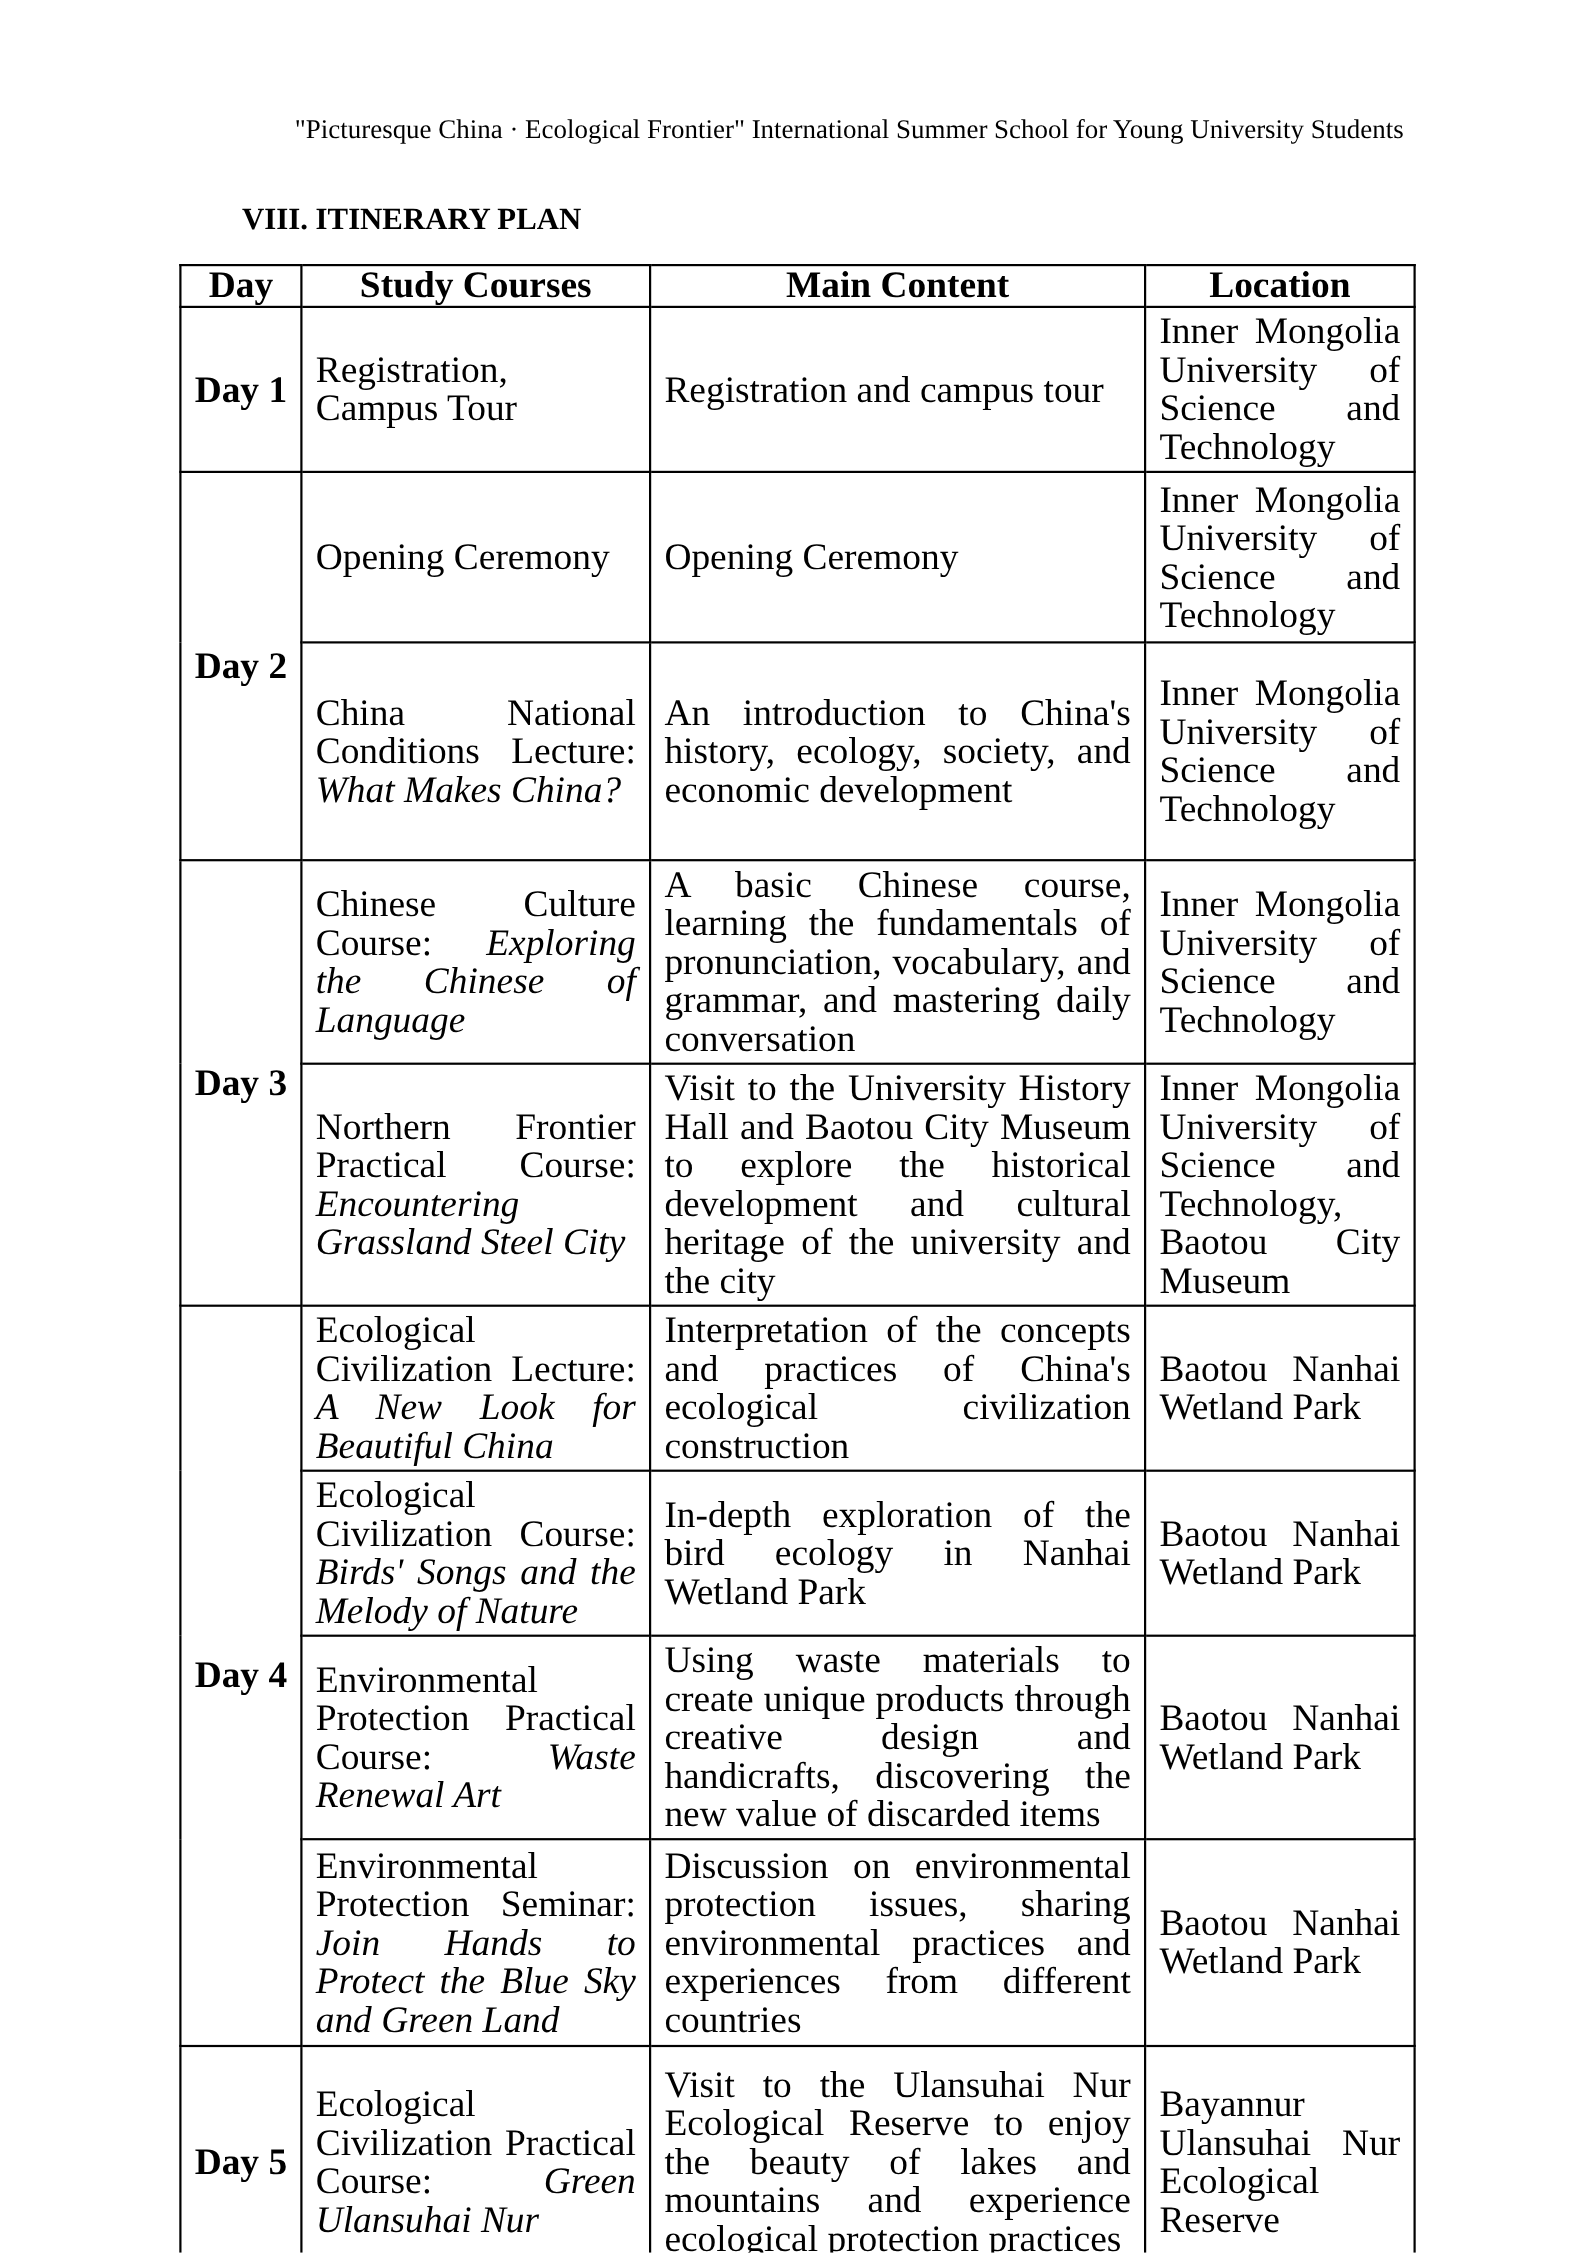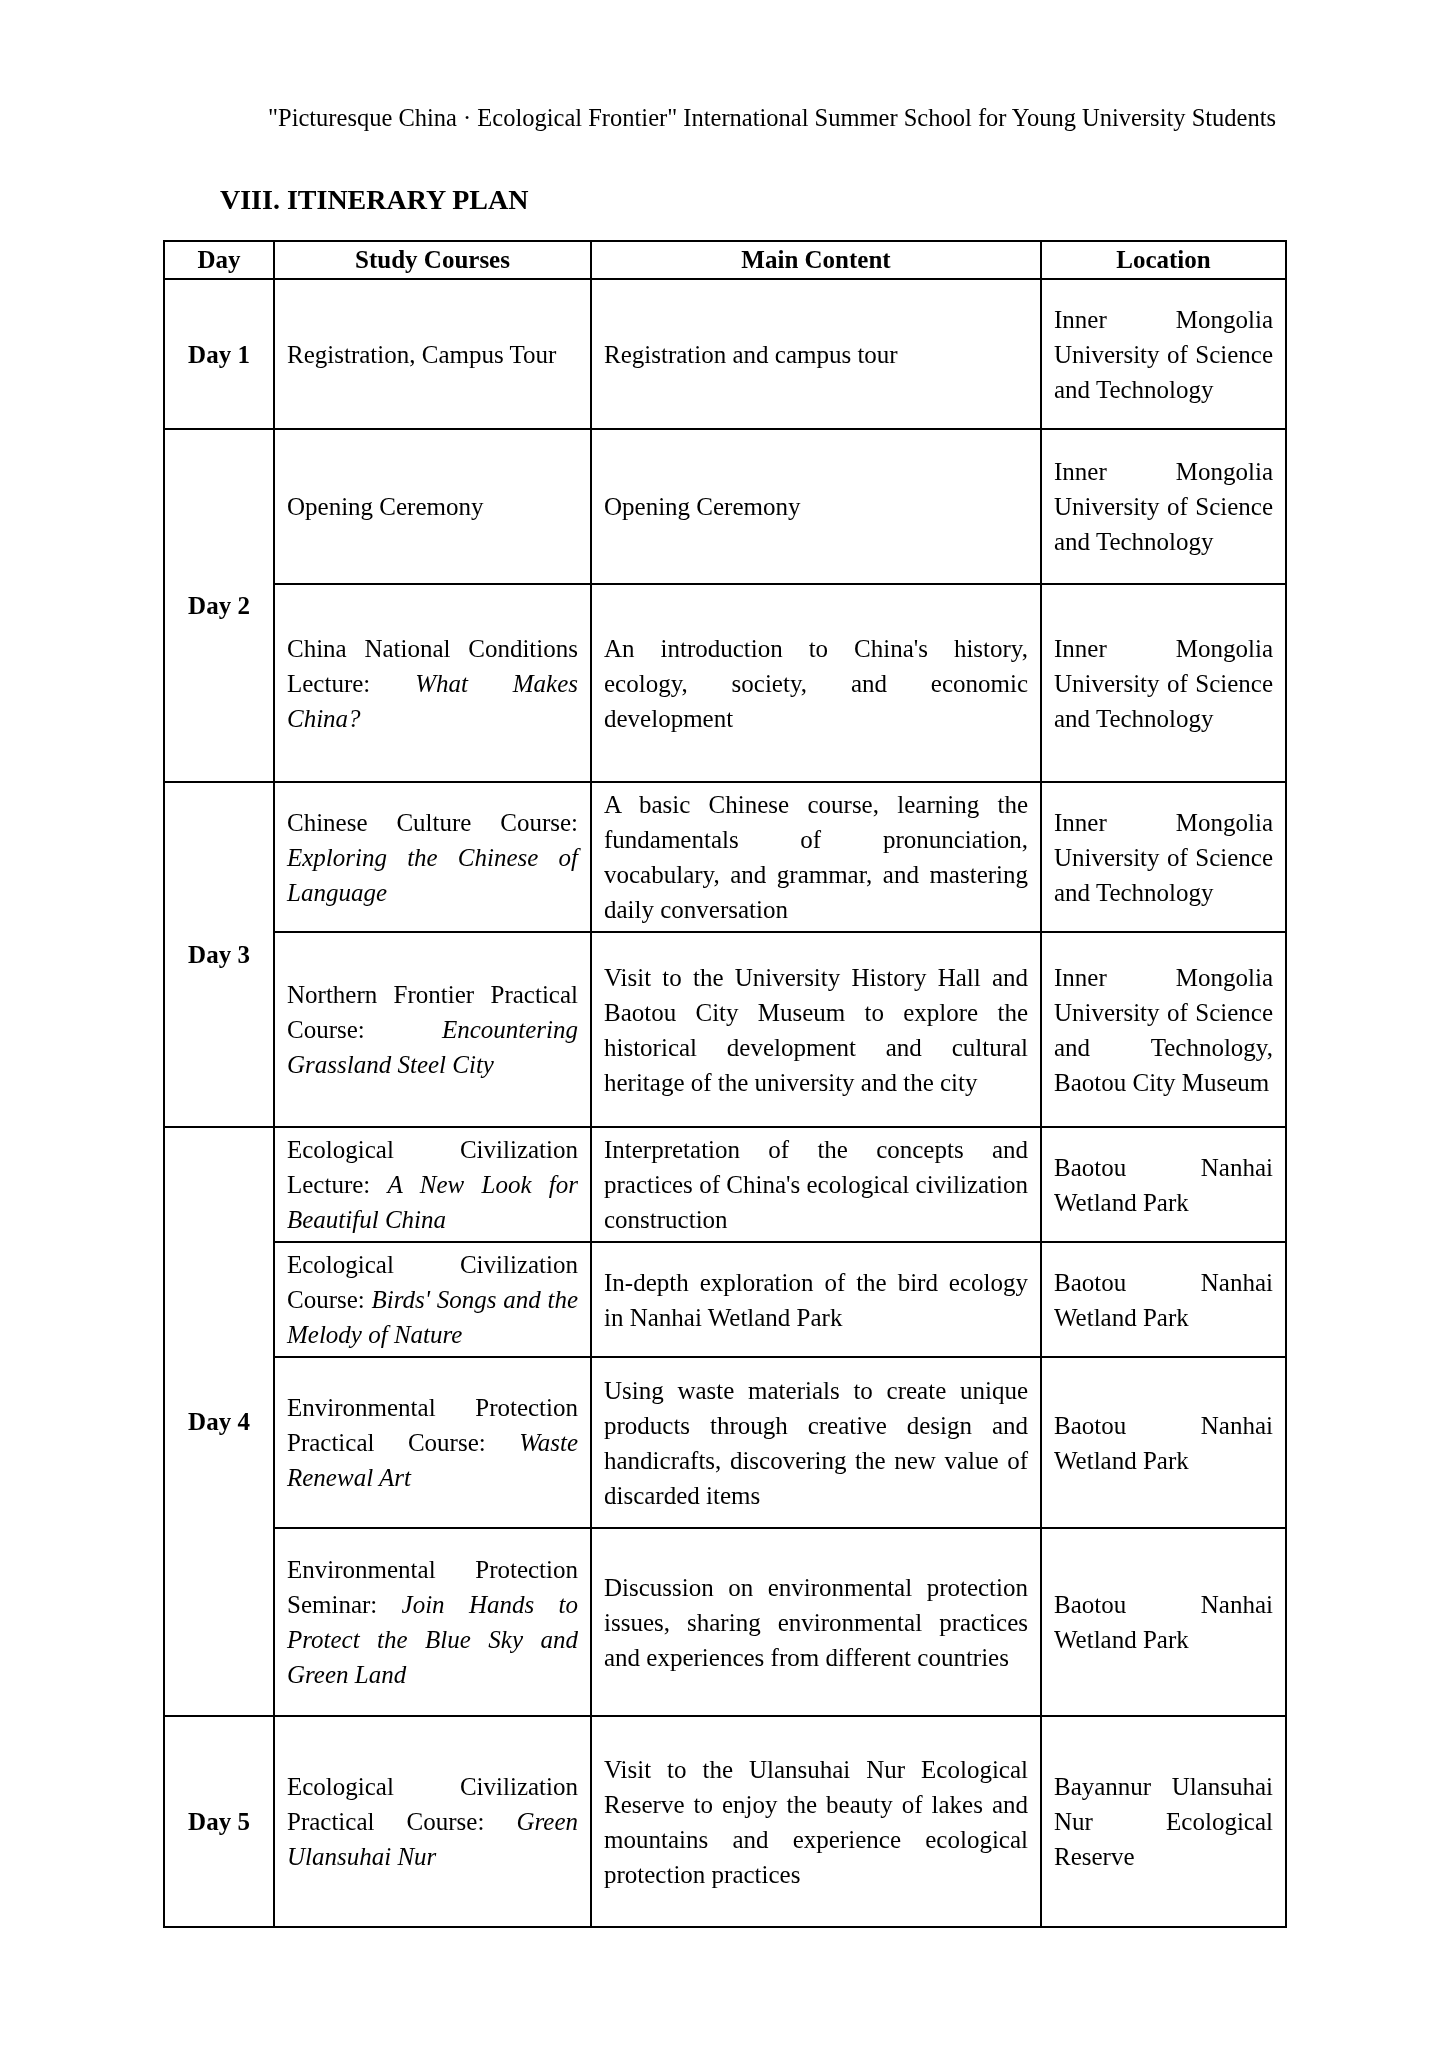--- a/index.html
+++ b/index.html
@@ -14,21 +14,21 @@
   .section-title{
     position:absolute;left:220px;top:182px;margin:0;
     font-size:28px;line-height:36px;font-weight:bold;white-space:nowrap;
   }
   table.itinerary{
     position:absolute;left:163px;top:240px;width:1122px;
     border-collapse:collapse;table-layout:fixed;
   }
   .itinerary th,.itinerary td{
     border:2px solid #000;vertical-align:middle;
-    padding:4px 12px;font-size:25px;line-height:35px;
+    padding:4px 12px;font-size:34px;line-height:35px;
   }
   .itinerary th{
     font-weight:bold;text-align:center;padding:2px 6px;line-height:32px;
   }
   .itinerary td.day{font-weight:bold;text-align:center;padding:4px 6px;}
   .itinerary td.course,.itinerary td.content,.itinerary td.location{text-align:justify;}
   .it{font-style:italic;}
   tr.rh {height:38px;}
   tr.r1 {height:150px;}
   tr.r2a{height:155px;}

